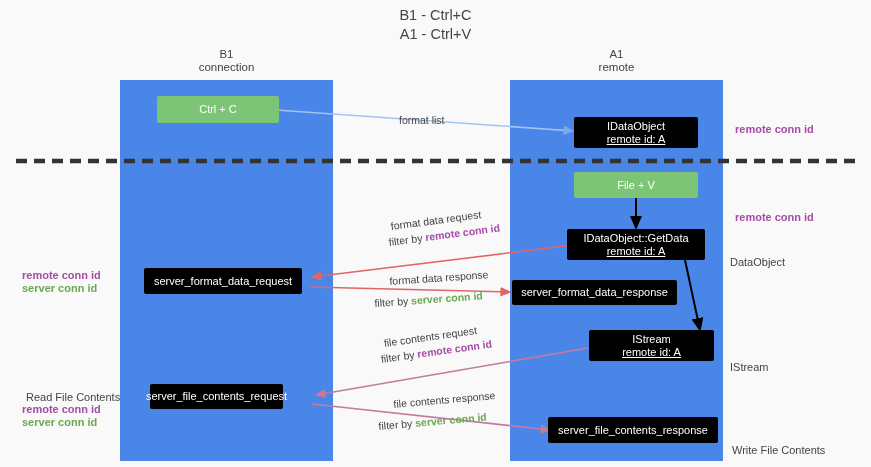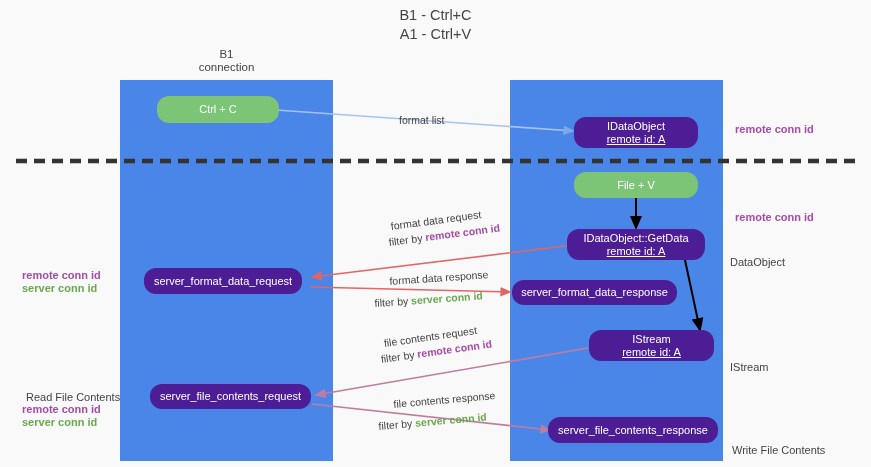--- a/index.html
+++ b/index.html
@@ -24,23 +24,23 @@
   .title{
     position:absolute;left:0;top:6px;width:871px;text-align:center;
     color:#444;font-size:14.5px;line-height:19px;
   }
   .title .l2{display:block;}
 
   .box{
     position:absolute;box-sizing:border-box;
     display:flex;flex-direction:column;align-items:center;justify-content:center;
     color:#ffffff;font-size:11px;line-height:13px;text-align:center;
-    border-radius:12px;
+    border-radius:2px;
   }
-  .orange{background:#4c1d95;}
+  .orange{background:#000000;}
   .green{background:#7cc576;color:#ffffff;}
   .box .l2{display:block;text-decoration:underline;}
 
   .ann{position:absolute;font-size:11px;line-height:13.5px;}
   .ann.dark{color:#444;margin-top:20px;}
   .purple{color:#a64ca6;font-weight:bold;}
   .green-t{color:#6aa84f;font-weight:bold;}
   .lbl{position:absolute;font-size:10.5px;line-height:13px;color:#444;white-space:nowrap;}
   .lbl .b{font-weight:bold;}
 
@@ -56,20 +56,24 @@
 <div id="stage">
 
   <div class="title">
     <span>B1 - Ctrl+C</span>
     <span class="l2">A1 - Ctrl+V</span>
   </div>
 
   <div class="col-head" style="left:120px;top:48px;">
     <span>B1</span>
     <span class="l2">connection</span>
+  </div>
+  <div class="col-head" style="left:510px;top:48px;">
+    <span>A1</span>
+    <span class="l2">remote</span>
   </div>
 
   <div class="lane lane-b1"></div>
   <div class="lane lane-a1"></div>
 
   <svg class="overlay">
     <defs>
       <marker id="ar-blue" markerWidth="7" markerHeight="7" refX="6" refY="3" orient="auto">
         <path d="M0,0 L7,3 L0,6 z" fill="#7fa8e8"></path>
       </marker>
@@ -125,21 +129,21 @@
 
   <div class="box orange" style="left:512px;top:280px;width:165px;height:25px;">
     <span>server_format_data_response</span>
   </div>
 
   <div class="box orange" style="left:589px;top:330px;width:125px;height:31px;">
     <span>IStream</span>
     <span class="l2">remote id: A</span>
   </div>
 
-  <div class="box orange" style="left:150px;top:384px;width:161px;height:25px;">
+  <div class="box orange" style="left:150px;top:384px;width:133px;height:25px;">
     <span>server_file_contents_request</span>
   </div>
 
   <div class="box orange" style="left:548px;top:417px;width:170px;height:26px;">
     <span>server_file_contents_response</span>
   </div>
 
   <div class="lbl" style="left:399px;top:101px;margin-top:13px;">format list</div>
 
   <div class="lbl rot-a" style="left:390px;top:220px;">

